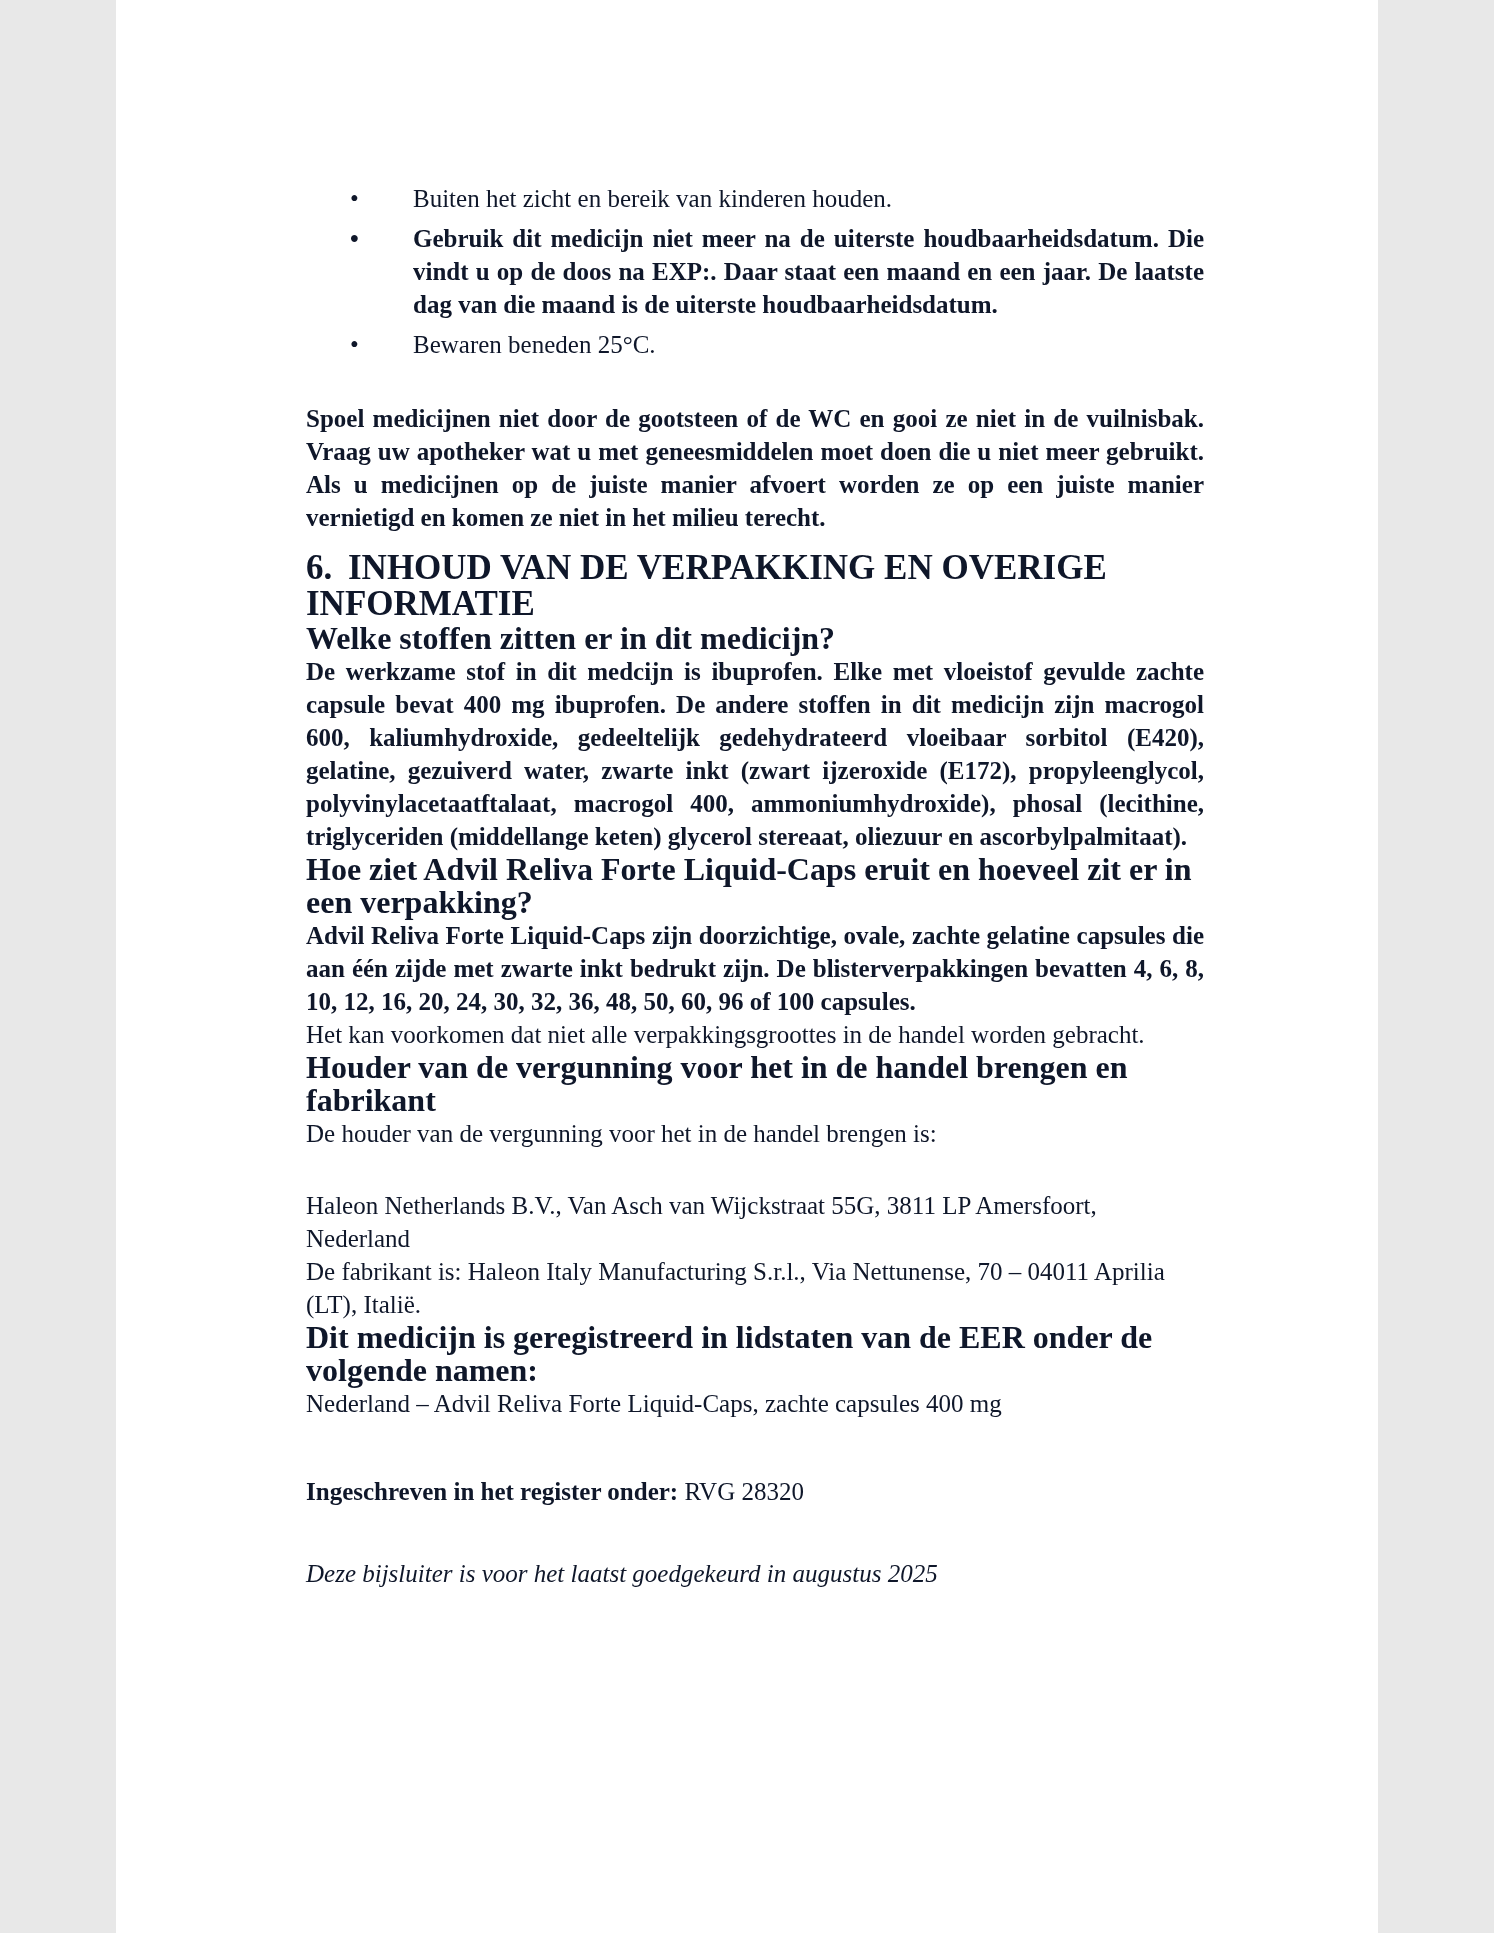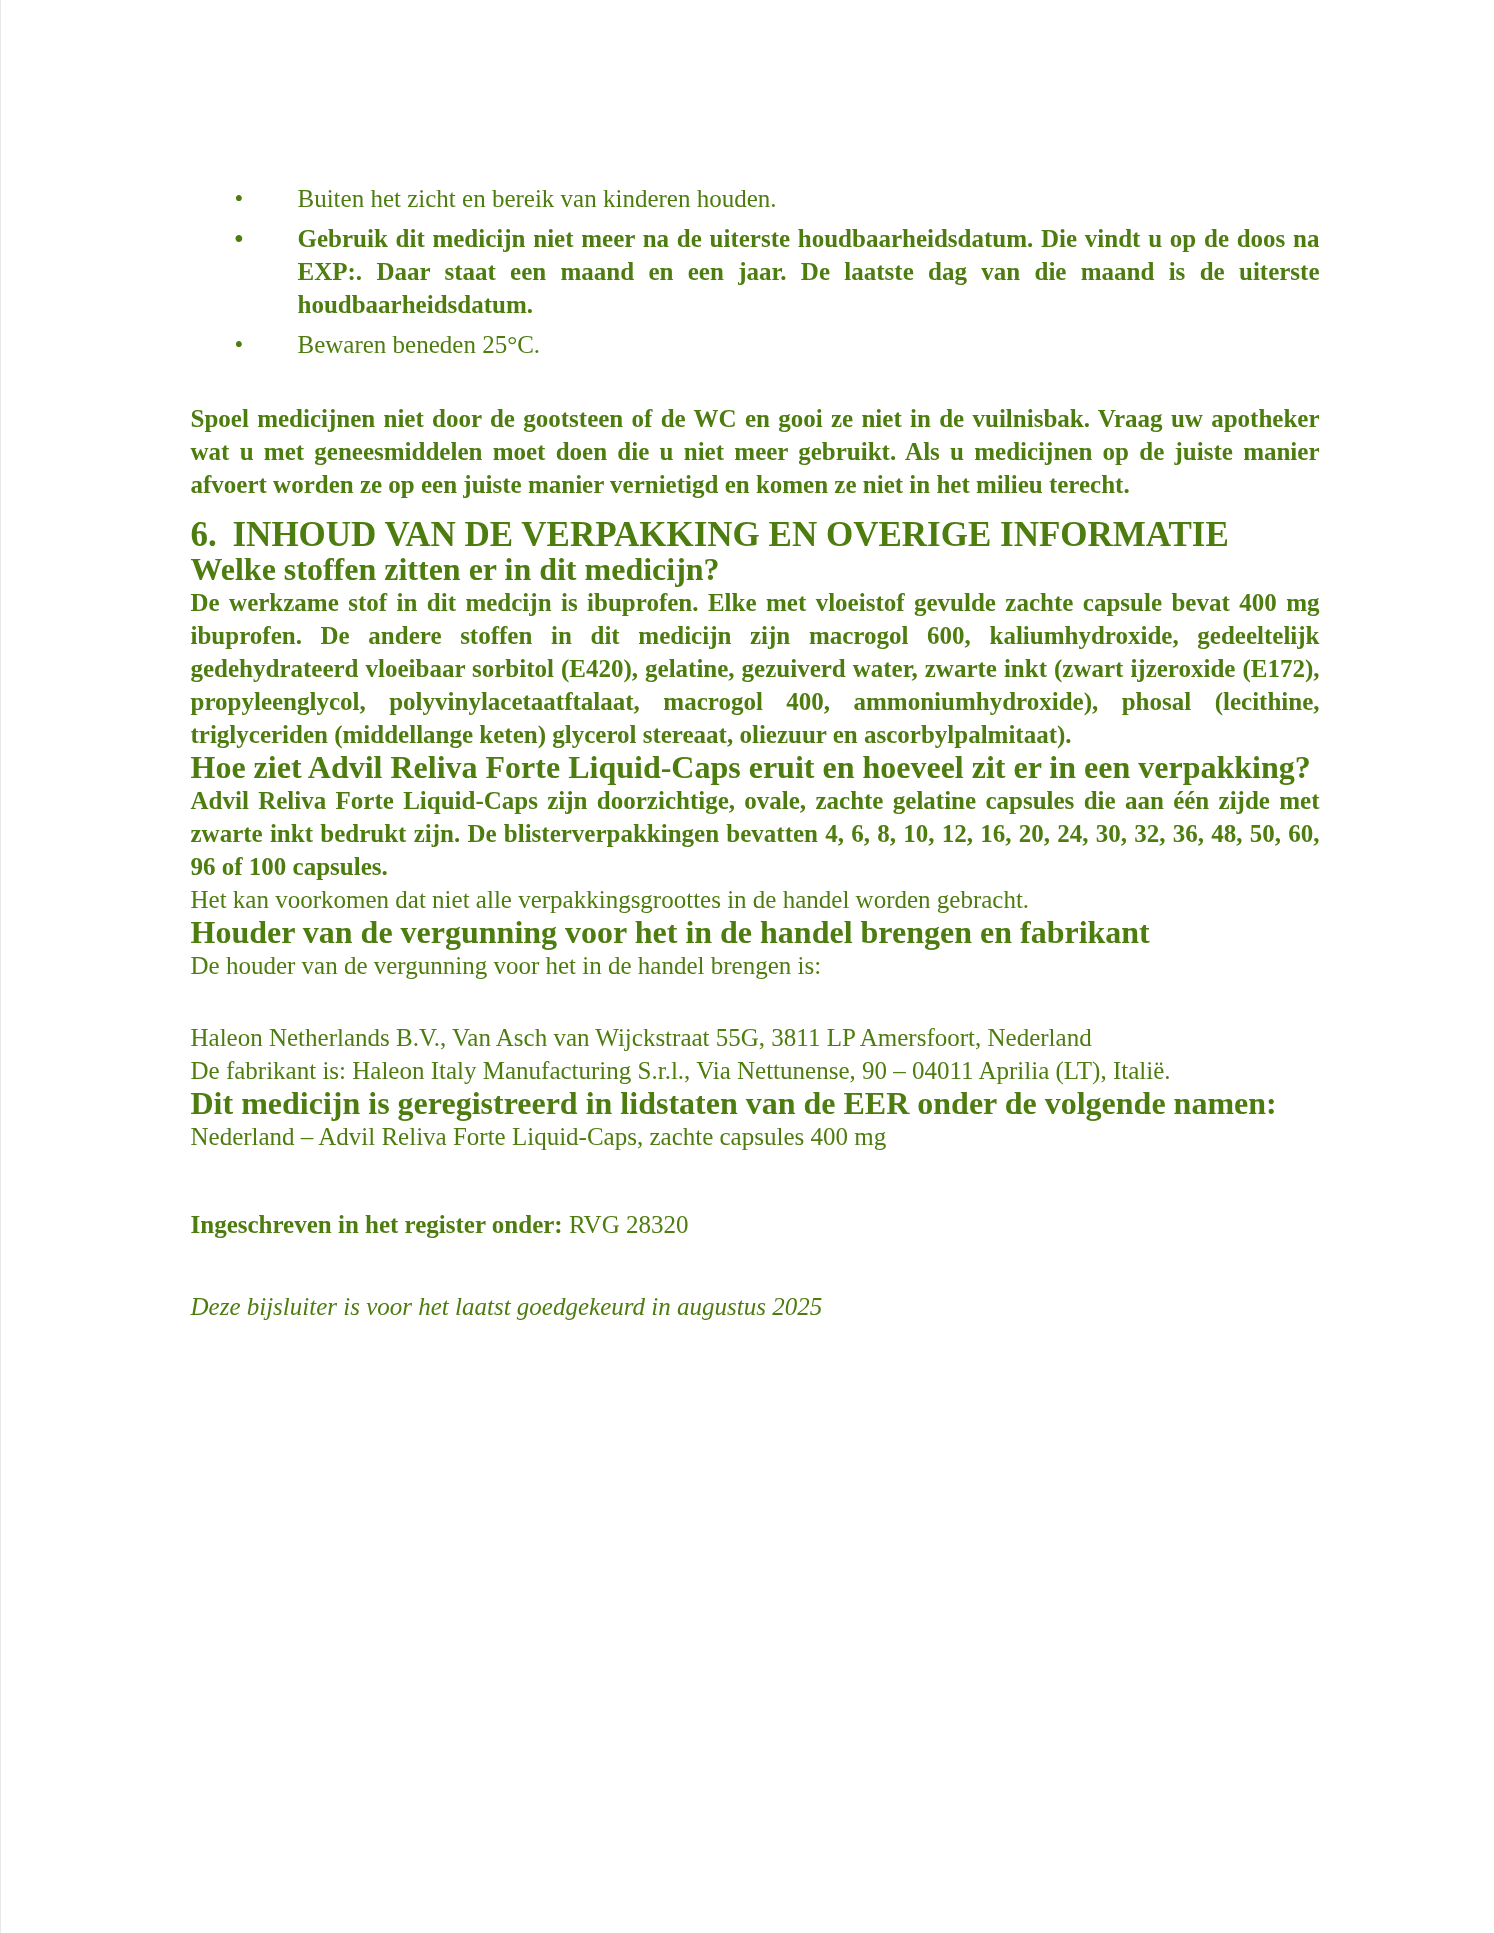--- a/index.html
+++ b/index.html
@@ -1,27 +1,27 @@
 <!DOCTYPE html>
 <html><head>
 <meta charset="utf-8">
 <style>
   html, body { margin: 0; padding: 0; background: #e8e8e8; }
   .page {
     position: relative;
-    width: 1493px;
+    width: 1262px;
     height: 1933px;
     margin: 0 auto;
     background: #ffffff;
     box-sizing: border-box;
     padding: 182px 174px 0 190px;
     font-family: "Liberation Serif", serif;
     font-size: 25px;
     line-height: 33px;
-    color: #4d7c0f;
+    color: #0f172a;
   }
   p { margin: 0; }
   .justify { text-align: justify; font-weight: bold; }
 
   ul.bullets { list-style: none; margin: 0; padding: 0; }
   ul.bullets li { position: relative; padding-left: 107px; }
   ul.bullets li + li { margin-top: 7px; }
   ul.bullets li::before {
     content: "\2022";
     position: absolute;
@@ -80,21 +80,21 @@
 
   <h2 class="sub-heading mt-sub2">Hoe ziet Advil Reliva Forte Liquid-Caps eruit en hoeveel zit er in een verpakking?</h2>
   <p class="justify">Advil Reliva Forte Liquid-Caps zijn doorzichtige, ovale, zachte gelatine capsules die aan één zijde met zwarte inkt bedrukt zijn. De blisterverpakkingen bevatten 4, 6, 8, 10, 12, 16, 20, 24, 30, 32, 36, 48, 50, 60, 96 of 100 capsules.</p>
 
   <p class="mt-note">Het kan voorkomen dat niet alle verpakkingsgroottes in de handel worden gebracht.</p>
 
   <h2 class="sub-heading mt-sub3">Houder van de vergunning voor het in de handel brengen en fabrikant</h2>
   <p>De houder van de vergunning voor het in de handel brengen is:</p>
 
   <p class="mt-addr">Haleon Netherlands B.V., Van Asch van Wijckstraat 55G, 3811 LP Amersfoort, Nederland</p>
-  <p>De fabrikant is: Haleon Italy Manufacturing S.r.l., Via Nettunense, 90 – 04011 Aprilia (LT), Italië.</p>
+  <p>De fabrikant is: Haleon Italy Manufacturing S.r.l., Via Nettunense, 70 – 04011 Aprilia (LT), Italië.</p>
 
   <h2 class="sub-heading mt-sub4">Dit medicijn is geregistreerd in lidstaten van de EER onder de volgende namen:</h2>
   <p>Nederland – Advil Reliva Forte Liquid-Caps, zachte capsules 400 mg</p>
 
   <p class="mt-reg">
     <span class="bold">Ingeschreven in het register onder:</span><span> RVG 28320</span>
   </p>
 
   <p class="mt-approv">Deze bijsluiter is voor het laatst goedgekeurd in augustus 2025</p>
 

